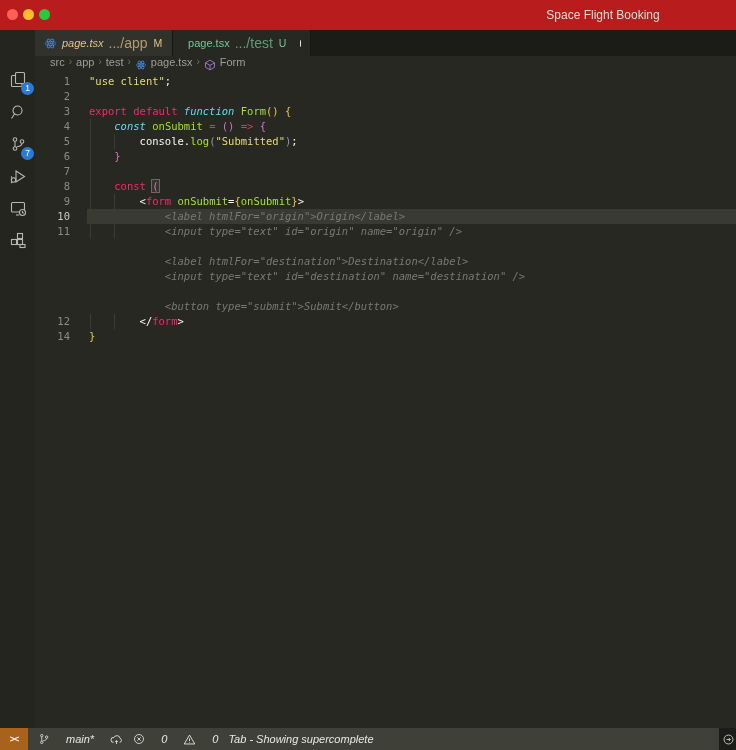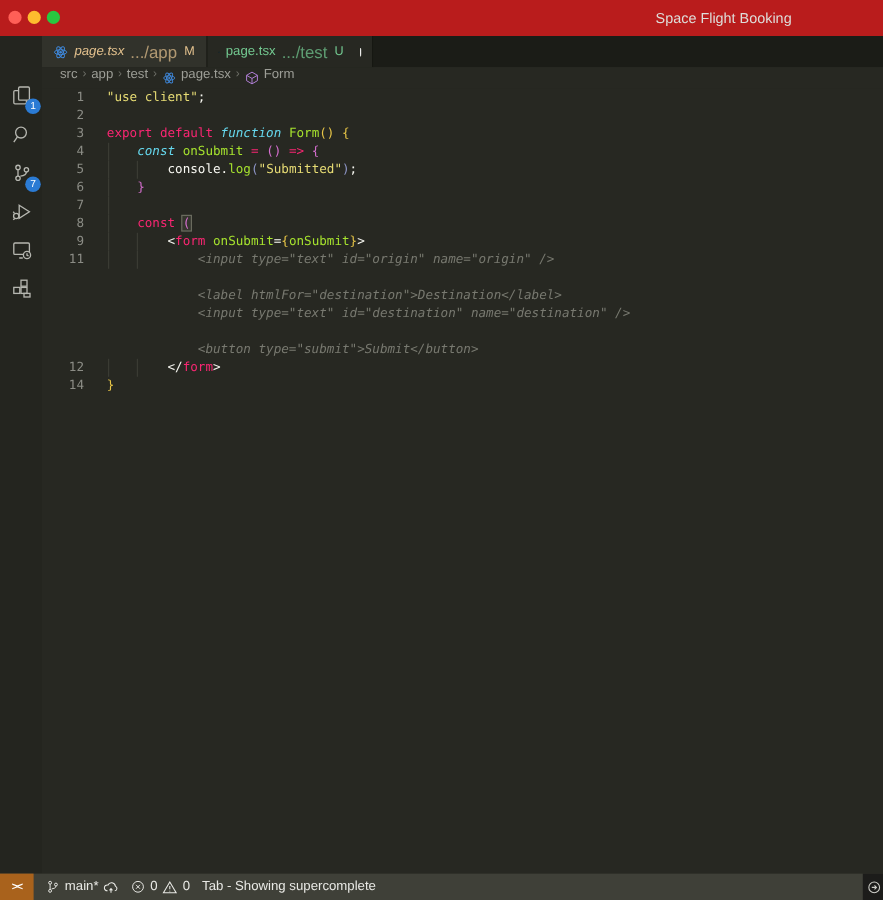--- a/index.html
+++ b/index.html
@@ -63,21 +63,21 @@
   .t-sky    { color:#8d95c6; }
   .t-ghost  { color:#787970; font-style:italic; }
   .t-boxorchid { color:#d66fd0; border:1px solid #6a6b5e; background:#34352d; margin:-1px; }
 
   
   .statusbar { position:absolute; left:0; top:728px; width:736px; height:22px; background:#3f4038;
                display:flex; align-items:center; font-size:11px; color:#e8e8e4; }
   .sb-remote { width:28px; height:22px; background:#a9621c; color:#fff; display:flex;
                align-items:center; justify-content:center; font-size:9px; font-weight:bold;
                letter-spacing:-1px; }
-  .sb-item { display:flex; align-items:center; gap:4px; margin-left:10px; }
+  .sb-item { display:flex; align-items:center; gap:16px; margin-left:10px;font-style:italic; }
   .sb-item svg { stroke:#e8e8e4; fill:none; stroke-width:1.1; }
   .sb-right { position:absolute; right:0; top:0; width:17px; height:22px; background:#1c1c1a;
               display:flex; align-items:center; }
   .sb-right svg { margin-left:3px; stroke:#cfcfc9; fill:none; stroke-width:1.1; }
 </style>
 </head>
 <body>
 
 <div class="titlebar">
   <span class="tl red"></span>
@@ -232,20 +232,26 @@
         <span class="guide" style="left: 55px;"></span>
         <span class="ln">8</span>
         <span class="codetext"><span class="t-white">    </span><span class="t-pink">const</span><span class="t-white"> </span><span class="t-boxorchid">(</span></span>
       </div>
       <div class="row">
         <span class="guide" style="left: 55px;"></span>
         <span class="guide" style="left: 79px;"></span>
         <span class="ln">9</span>
         <span class="codetext"><span class="t-white">        &lt;</span><span class="t-pink">form</span><span class="t-green"> onSubmit</span><span class="t-white">=</span><span class="t-gold">{</span><span class="t-green">onSubmit</span><span class="t-gold">}</span><span class="t-white">&gt;</span></span>
       </div>
+      <div class="row cur">
+        <span class="guide" style="left: 55px;"></span>
+        <span class="guide" style="left: 79px;"></span>
+        <span class="ln">10</span>
+        <span class="codetext"><span class="t-ghost">            &lt;label htmlFor="origin"&gt;Origin&lt;/label&gt;</span></span>
+      </div>
       <div class="row">
         <span class="guide" style="left: 55px;"></span>
         <span class="guide" style="left: 79px;"></span>
         <span class="ln">11</span>
         <span class="codetext"><span class="t-ghost">            &lt;input type="text" id="origin" name="origin" /&gt;</span></span>
       </div>
       <div class="row">
         <span class="ln"></span>
         <span class="codetext"></span>
       </div>

